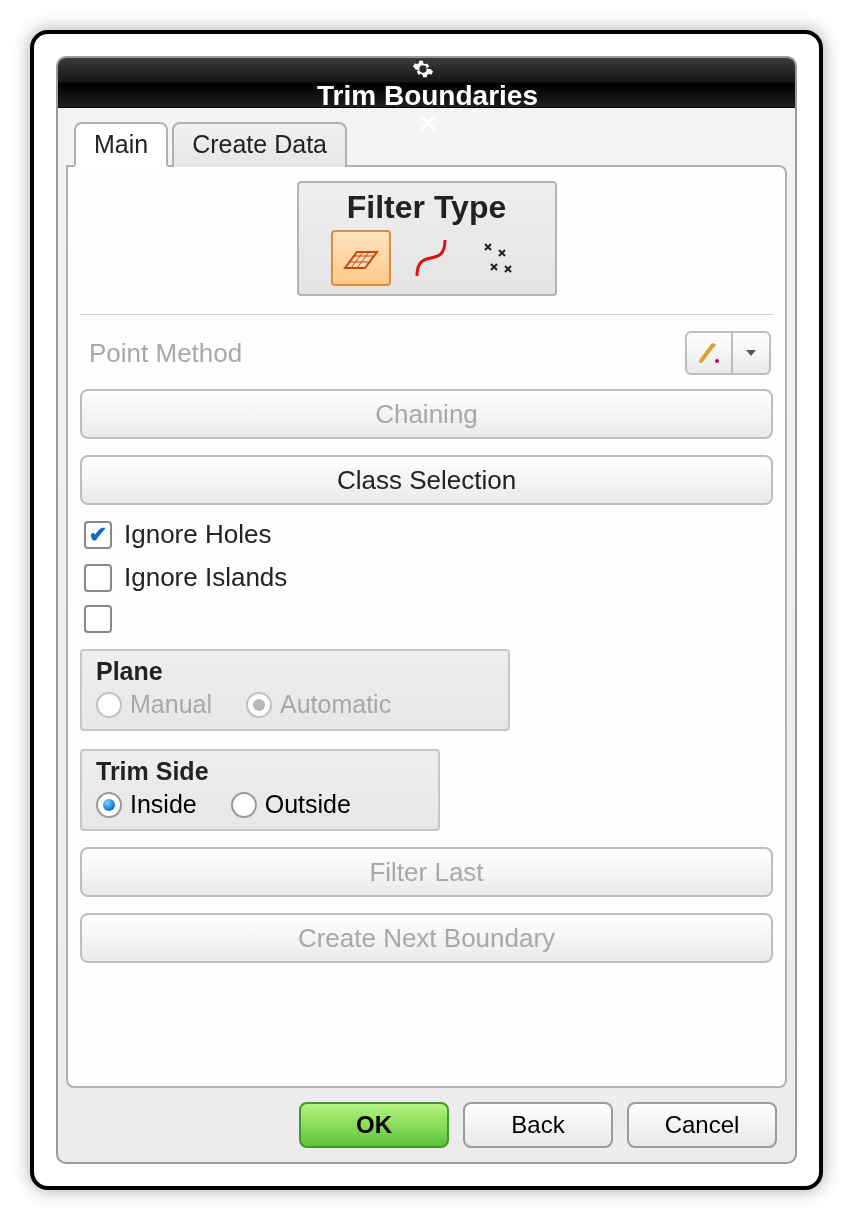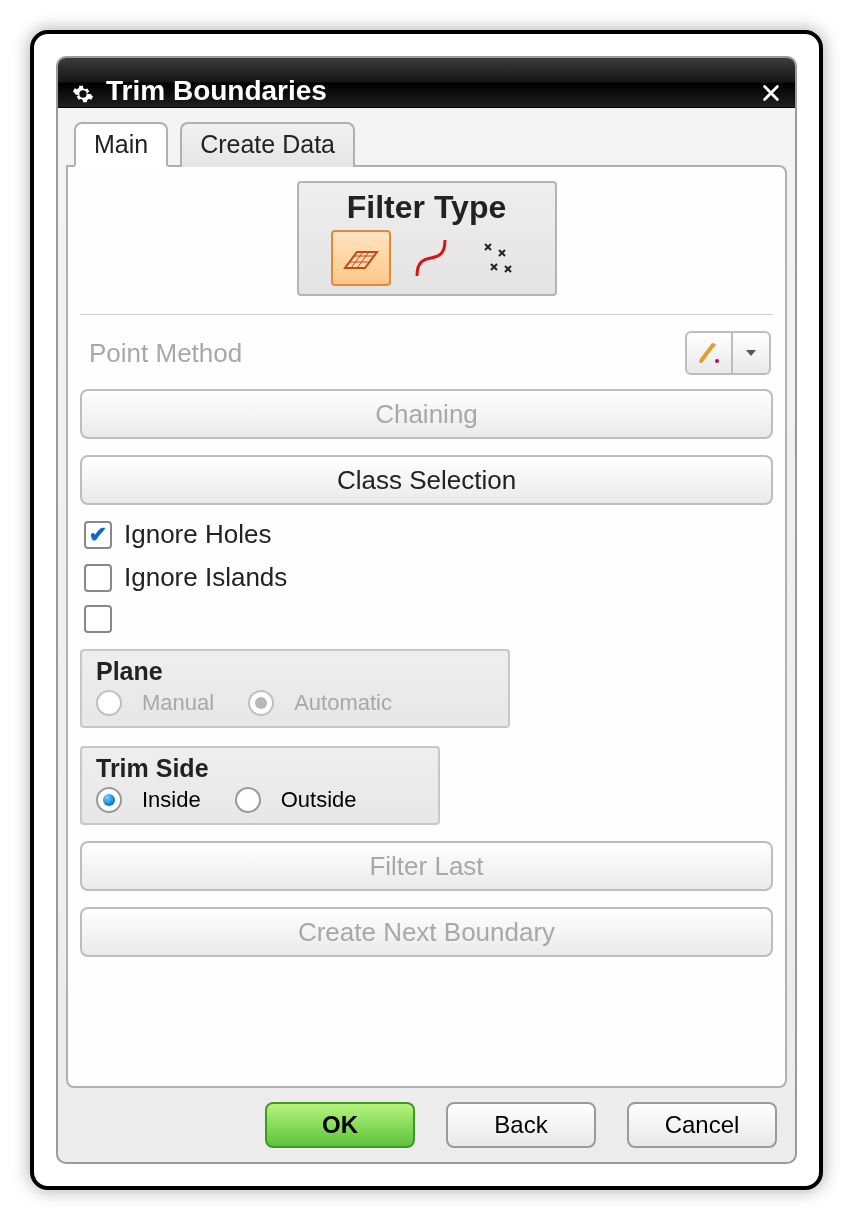--- a/index.html
+++ b/index.html
@@ -32,23 +32,24 @@
     background: linear-gradient(#f4f4f4,#ececec);
     display: flex;
     flex-direction: column;
     overflow: hidden;
   }
   .titlebar {
     height: 50px;
     background: linear-gradient(#3b3b3b,#171717 48%,#000 52%,#202020);
     color: #fff;
     display: flex;
-    align-items: flex-end;
+    align-items: center;
     padding: 0 10px 0 12px;
     border-bottom: 1px solid #000;
+    flex-direction: column;
   }
   .titlebar .gear {
     width: 26px; height:26px;
     display:flex;align-items:center;justify-content:center;
     margin-right:10px;
   }
   .titlebar .title {
     flex: 1;
     font-size: 28px;
     font-weight: bold;
@@ -60,21 +61,21 @@
     cursor:pointer;
   }
   .body {
     flex:1;
     padding: 8px 8px 0 8px;
     display:flex;
     flex-direction:column;
   }
   .tab-row {
     display:flex;
-    gap:12px;
+    gap:4px;
     margin-left:8px;
     margin-top:4px;
   }
   .tab {
     font-size:25px;
     padding:6px 18px 6px 18px;
     border:2px solid #b0b0b0;
     border-bottom:none;
     border-radius:8px 8px 0 0;
     background:linear-gradient(#f1f1f1,#e5e5e5);
@@ -177,36 +178,36 @@
     background:linear-gradient(#eeeeee,#e7e7e7);
     border-radius:4px;
     padding:6px 14px 10px 14px;
     margin:10px 0 8px 0;
     width:fit-content;
     min-width:430px;
   }
   .group-title { font-size:25px; font-weight:bold; color:#222; margin-bottom:4px; }
   .radios { display:flex; gap:34px; align-items:center; }
   .radio {
-    display:flex; align-items:center; gap:20px;
-    font-size:22px; cursor:pointer;
+    display:flex; align-items:center; gap:8px;
+    font-size:25px; cursor:pointer;
   }
   .radio .dot {
     width:26px;height:26px;border:2px solid #999;border-radius:50%;background:#fff;
     display:flex;align-items:center;justify-content:center;
   }
   .radio.selected .dot::after {
     content:""; width:12px;height:12px;border-radius:50%;
     background:radial-gradient(circle at 35% 30%, #7fd2ff, #0b7bd6 65%);
   }
   .radio.disabled { color:#a8a8a8; cursor:default; }
   .radio.disabled .dot { border-color:#c0c0c0; }
   .radio.disabled.selected .dot::after { background:#b8b8b8; }
   .footer {
-    display:flex; justify-content:flex-end; gap:31px;
+    display:flex; justify-content:flex-end; gap:14px;
     padding:14px 10px 14px 0;
   }
   .fbtn {
     min-width:150px; height:46px;
     border:2px solid #9a9a9a;
     border-radius:8px;
     font-size:24px;
     display:flex;align-items:center;justify-content:center;
     background:linear-gradient(#fff,#e8e8e8);
     cursor:pointer;

